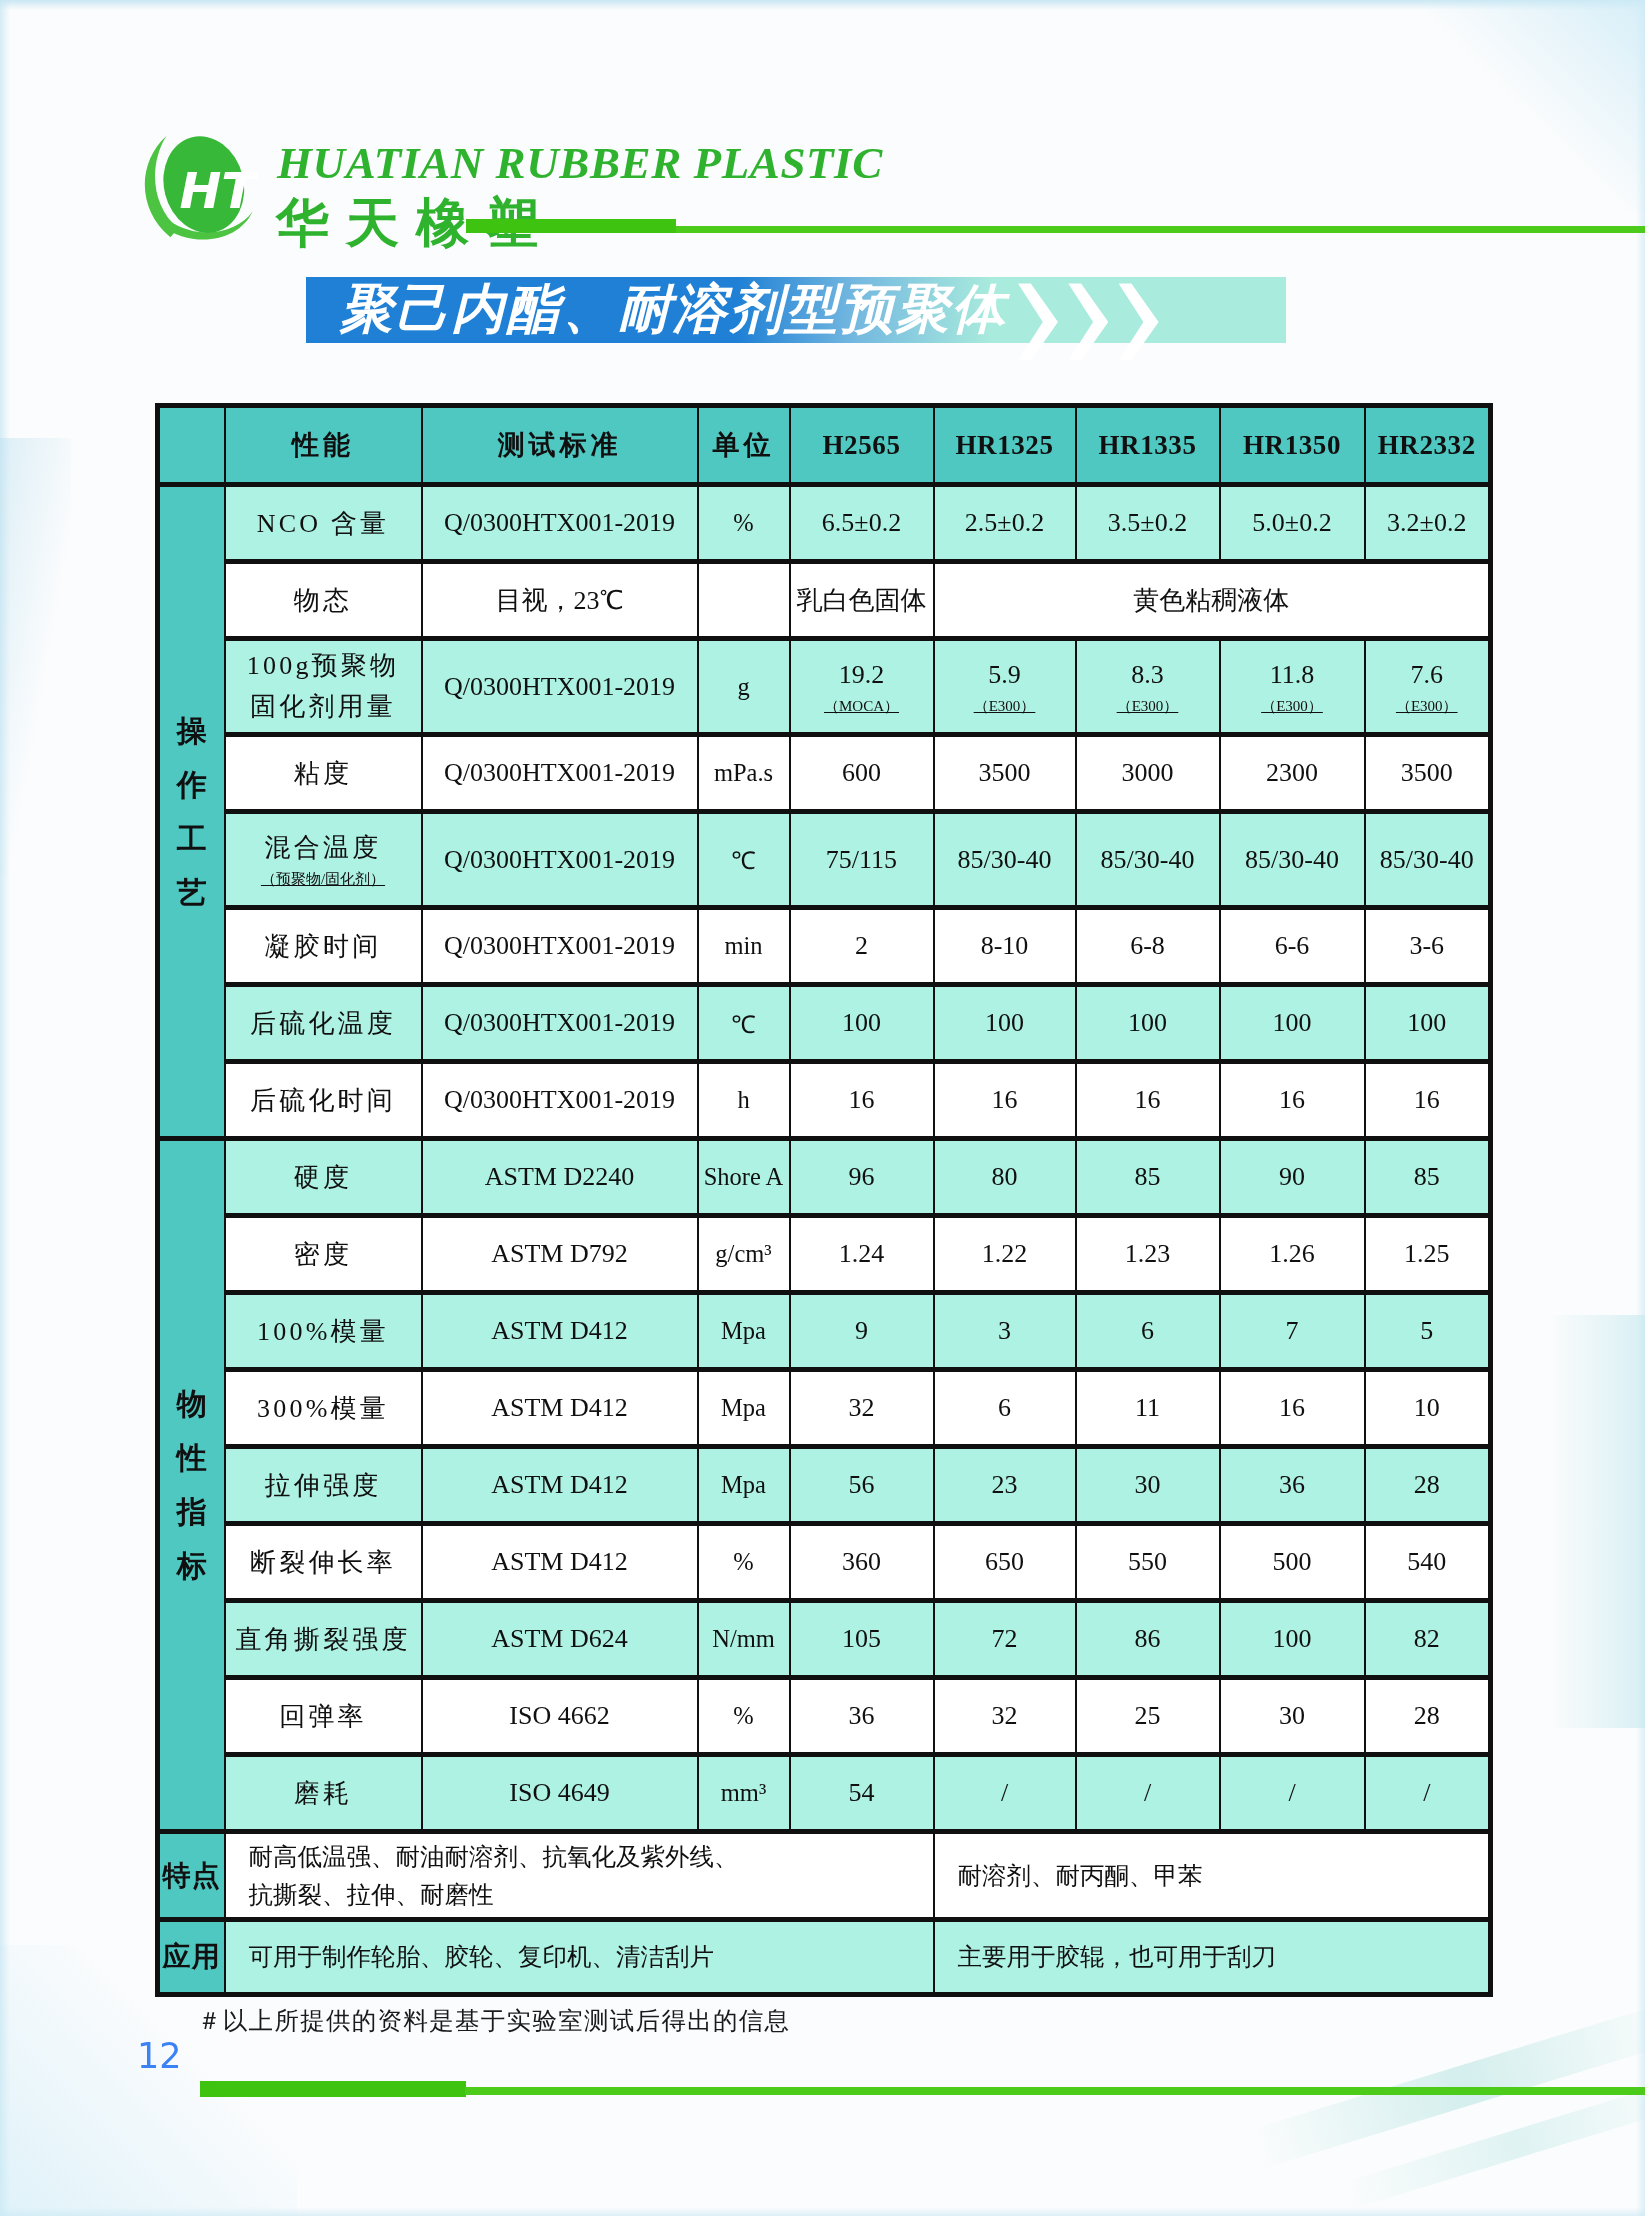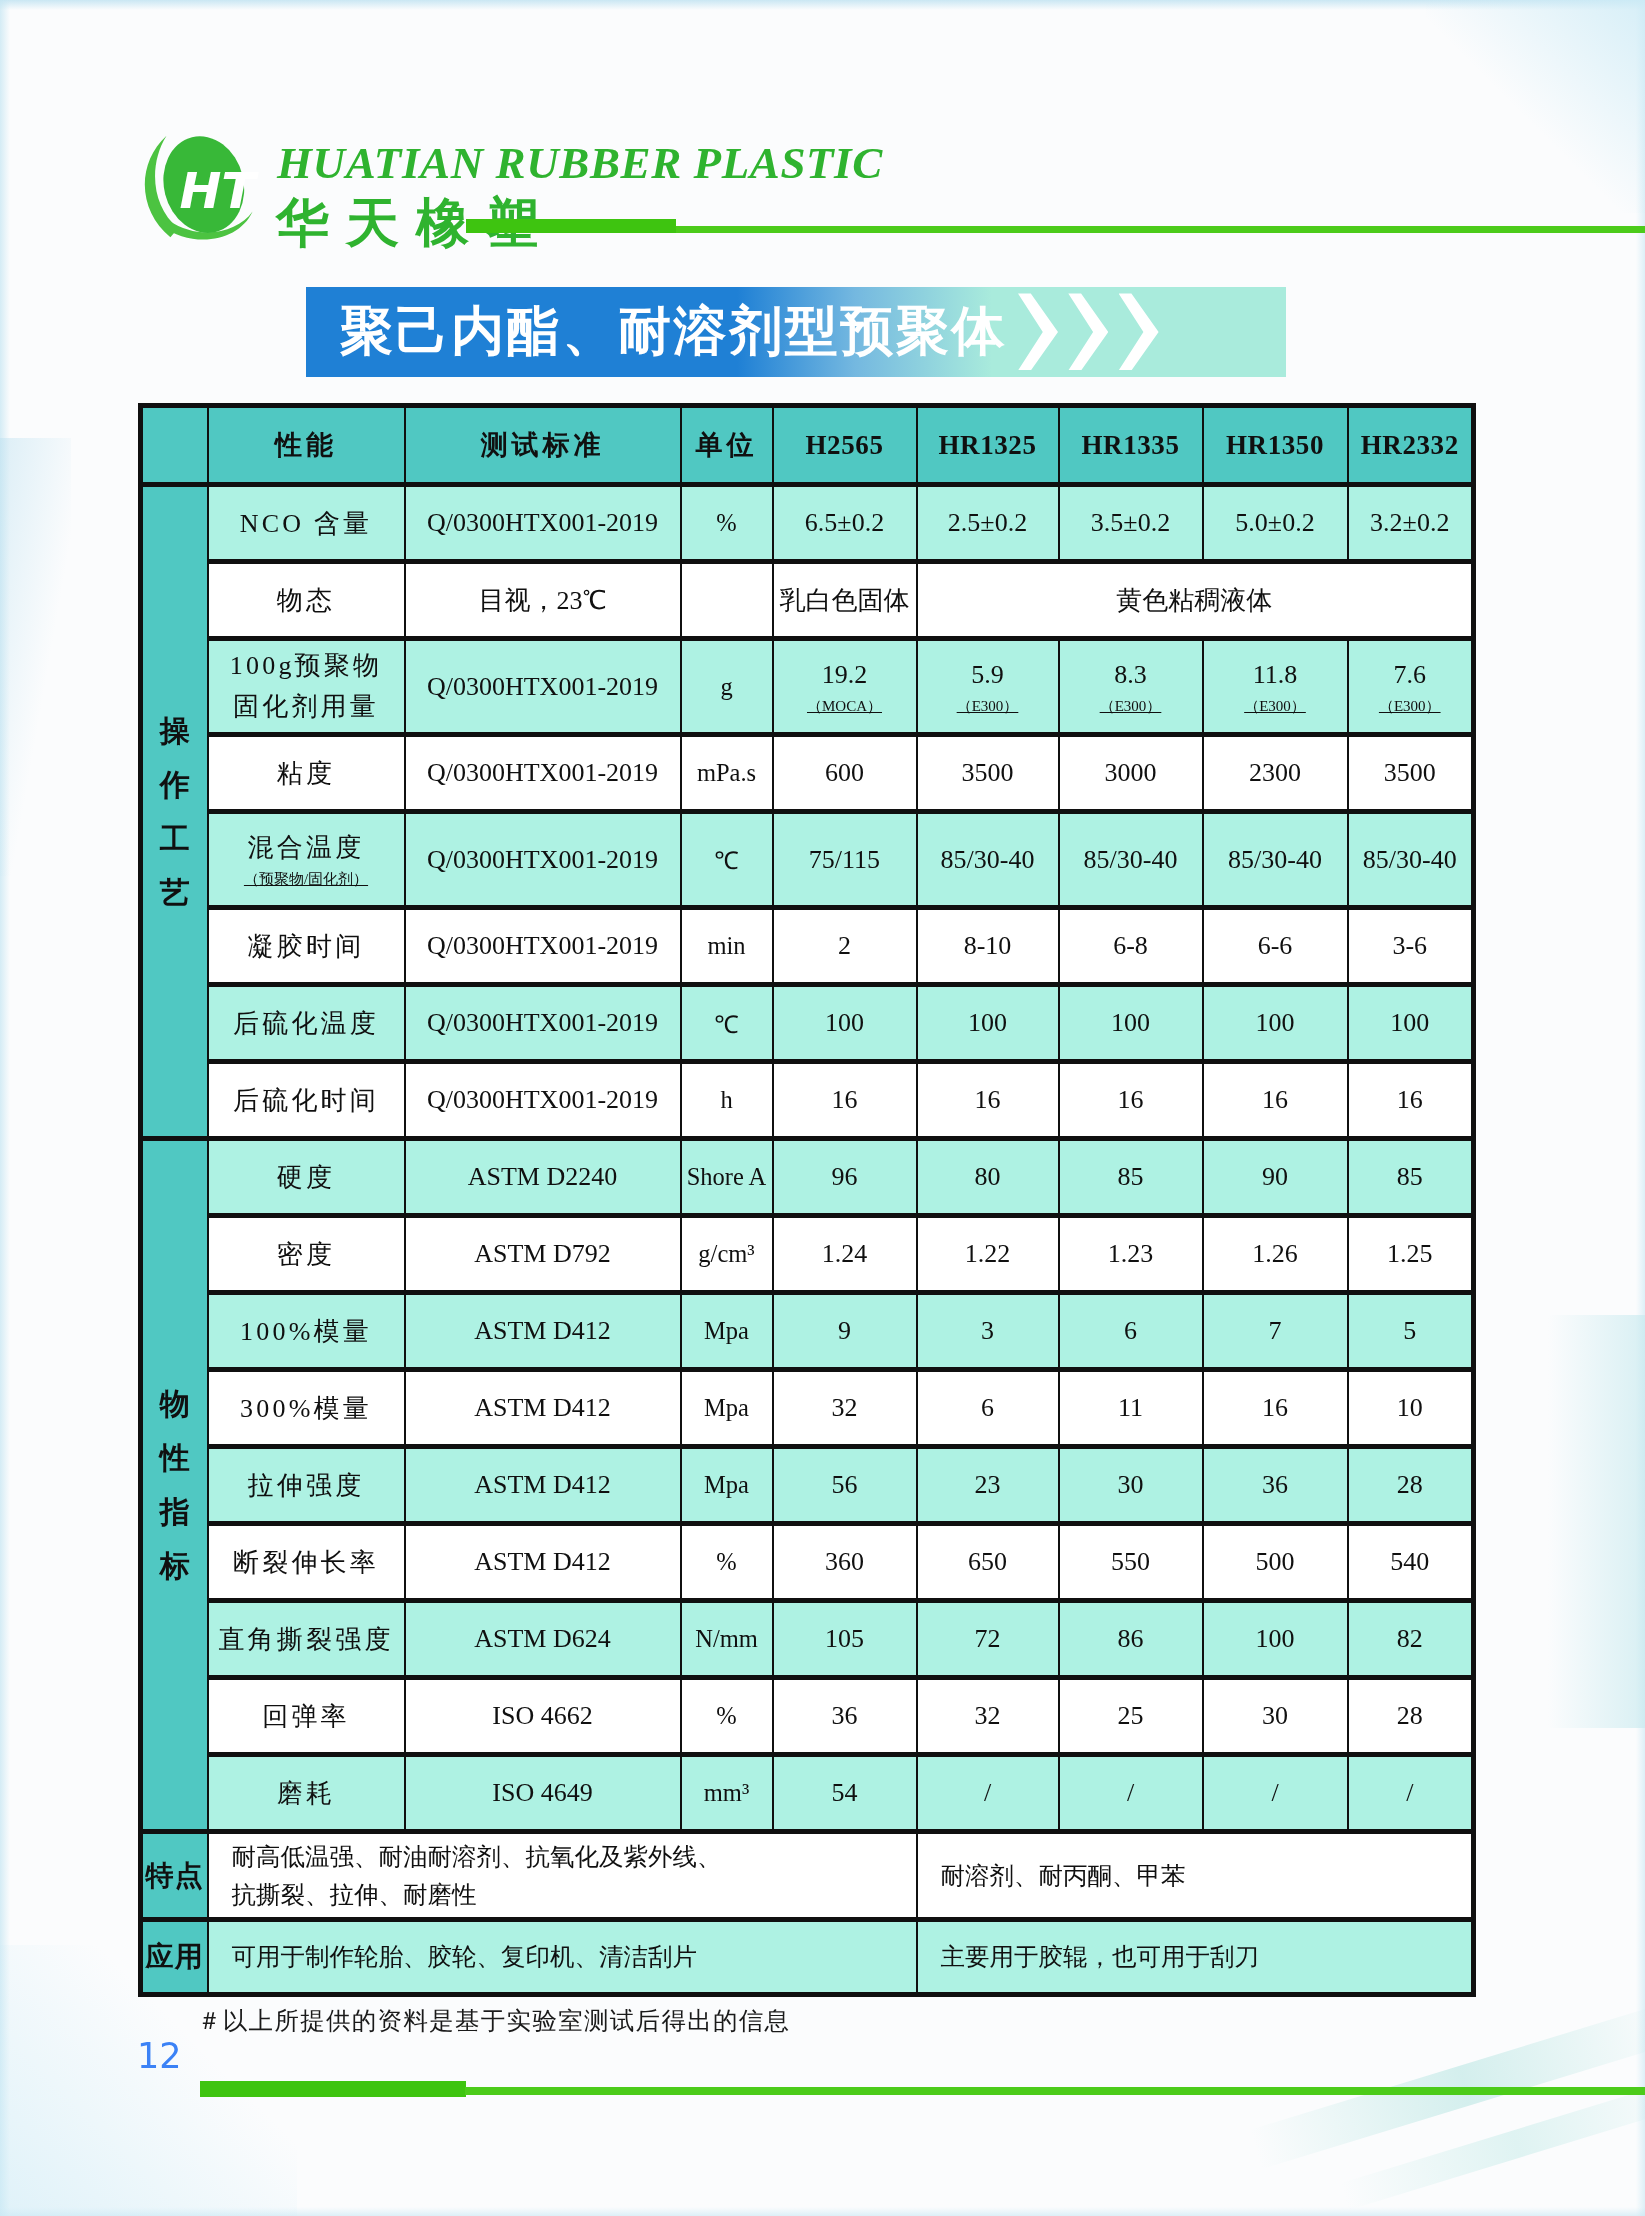--- a/index.html
+++ b/index.html
@@ -25,31 +25,31 @@
   .logo{position:absolute;left:137px;top:129px;width:122px;height:115px;}
   .brand-en{position:absolute;left:277px;top:137px;width:774px;font-style:italic;font-weight:bold;
             font-size:45px;color:#2fb32f;letter-spacing:0.6px;white-space:nowrap;
             font-family:"Liberation Serif",serif;}
   .brand-zh{position:absolute;left:276px;top:188px;font-weight:900;font-size:53px;color:#2fb32f;
             letter-spacing:17px;font-family:"Liberation Sans",sans-serif;white-space:nowrap;}
   .brand-bar-thick{position:absolute;left:466px;top:219px;width:210px;height:14px;background:#3ec410;}
   .brand-bar-thin{position:absolute;left:676px;top:226px;width:969px;height:7px;background:#4ccb1a;}
 
   
-  .banner{position:absolute;left:306px;top:287px;width:980px;height:90px;
-          background:linear-gradient(90deg,#1f80d5 0%,#1f80d5 44%,#74b8e0 56%,#a9ebdc 70%,#a9ebdc 100%);}
+  .banner{position:absolute;left:306px;top:277px;width:980px;height:66px;
+          background:linear-gradient(90deg,#1f80d5 0%,#1f80d5 44%,#74b8e0 56%,#a9ebdc 70%,#a9ebdc 100%);font-style:italic;}
   .banner-title{position:absolute;left:34px;top:50%;transform:translateY(-50%);
                 font-size:53px;font-weight:bold;color:#ffffff;letter-spacing:2.6px;white-space:nowrap;
                 font-family:"Liberation Serif",serif;}
   .chevrons{position:absolute;left:712px;top:6.4px;height:77px;display:flex;gap:10.3px;}
   .chev{width:40px;height:77px;background:#ffffff;
         clip-path:polygon(0 0,32% 0,100% 50%,32% 100%,0 100%,62% 50%);}
 
   
-  table.spec{position:absolute;left:138px;top:403px;width:1334px;border-collapse:collapse;
+  table.spec{position:absolute;left:155px;top:403px;width:1334px;border-collapse:collapse;
              table-layout:fixed;background:#ffffff;border:5.8px solid #101010;}
   .spec th,.spec td{border:2.6px solid #101010;border-top-width:5.2px;border-bottom-width:5.2px;
                     text-align:center;vertical-align:middle;padding:0;overflow:hidden;}
   .spec thead tr{height:79px;}
   .spec tbody tr{height:77px;}
   .spec tbody tr.tall{height:96px;}
   .spec tbody tr.traits{height:88px;}
   .spec tbody tr.apply{height:75px;font-family:Liberation Serif, serif;}
   .spec th{background:#50c8c2;font-weight:bold;font-size:27px;letter-spacing:3.9px;}
   .spec th.model{letter-spacing:0.6px;}

